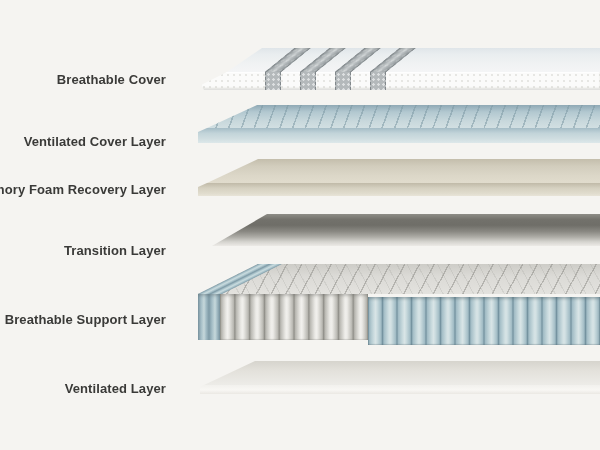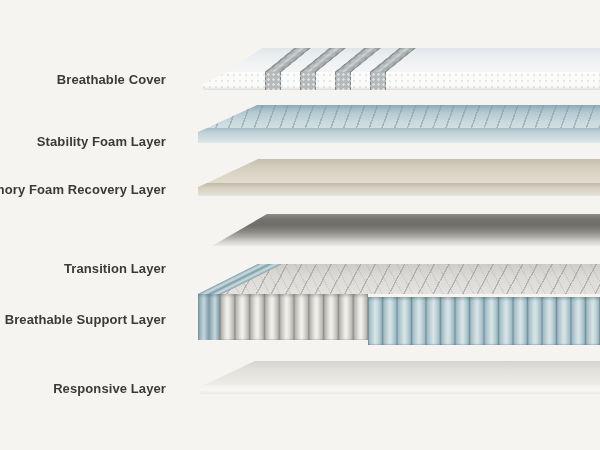--- a/index.html
+++ b/index.html
@@ -6,21 +6,21 @@
   body{font-family:"Liberation Sans",sans-serif;}
   .stage{position:relative;width:600px;height:450px;background:#f5f4f1;overflow:hidden;}
 
   
   .layer-label{
     position:absolute;right:434px;white-space:nowrap;
     font-size:13px;font-weight:600;color:#3a3a38;line-height:14px;
     letter-spacing:.1px;
   }
   .ll1{top:73px;margin-left:44px;} .ll2{top:135px;} .ll3{top:183px;}
-  .ll4{top:244px;margin-top:18px;} .ll5{top:313px;} .ll6{top:382px;}
+  .ll4{top:244px;} .ll5{top:313px;} .ll6{top:382px;}
 
   .layer{position:absolute;}
   .layer *{position:absolute;}
 
   
   .cover{left:201px;top:48px;width:399px;height:42px;}
   .cover-top{left:0;top:0;right:0;height:24px;
     clip-path:polygon(61px 0,100% 0,100% 100%,26px 100%);
     background:linear-gradient(180deg,#dfe5e9 0%,#e9edef 25%,#f0f2f3 65%,#f4f5f6 100%);}
   .cover-front{left:0;top:24px;right:0;height:18px;
@@ -99,25 +99,25 @@
     clip-path:polygon(4px 0,100% 0,100% 100%,0 100%,0 2px);
     background:linear-gradient(180deg,#f2f1ed 0%,#f8f7f4 55%,#eae8e3 100%);
     box-shadow:0 3px 4px rgba(120,118,110,.12);}
 </style>
 </head>
 <body>
 
 <div class="stage">
 
   <div class="layer-label ll1">Breathable Cover</div>
-  <div class="layer-label ll2">Stability Foam Layer</div>
+  <div class="layer-label ll2">Ventilated Cover Layer</div>
   <div class="layer-label ll3">Memory Foam Recovery Layer</div>
   <div class="layer-label ll4">Transition Layer</div>
   <div class="layer-label ll5">Breathable Support Layer</div>
-  <div class="layer-label ll6">Responsive Layer</div>
+  <div class="layer-label ll6">Ventilated Layer</div>
 
   <div class="layer cover">
     <div class="cover-top"></div>
     <div class="cover-front"></div>
     <div class="cstripe-t sx1"></div>
     <div class="cstripe-t sx2"></div>
     <div class="cstripe-t sx3"></div>
     <div class="cstripe-t sx4"></div>
     <div class="cstripe-f sx1"></div>
     <div class="cstripe-f sx2"></div>

